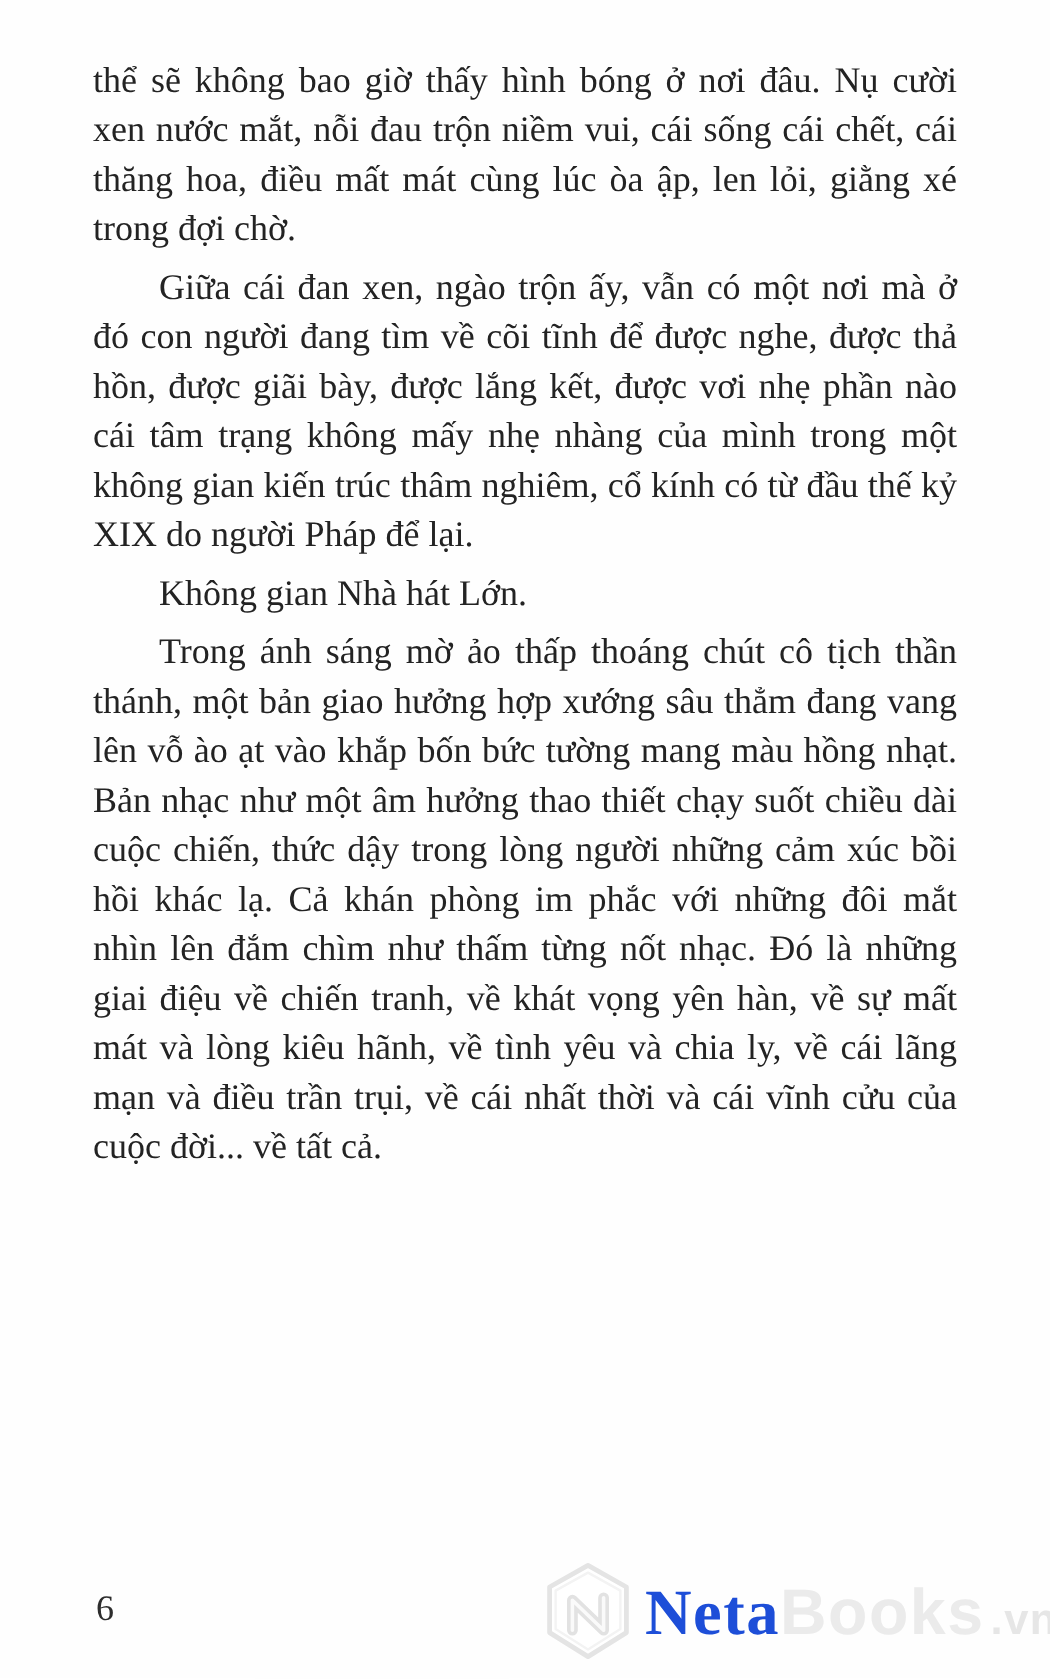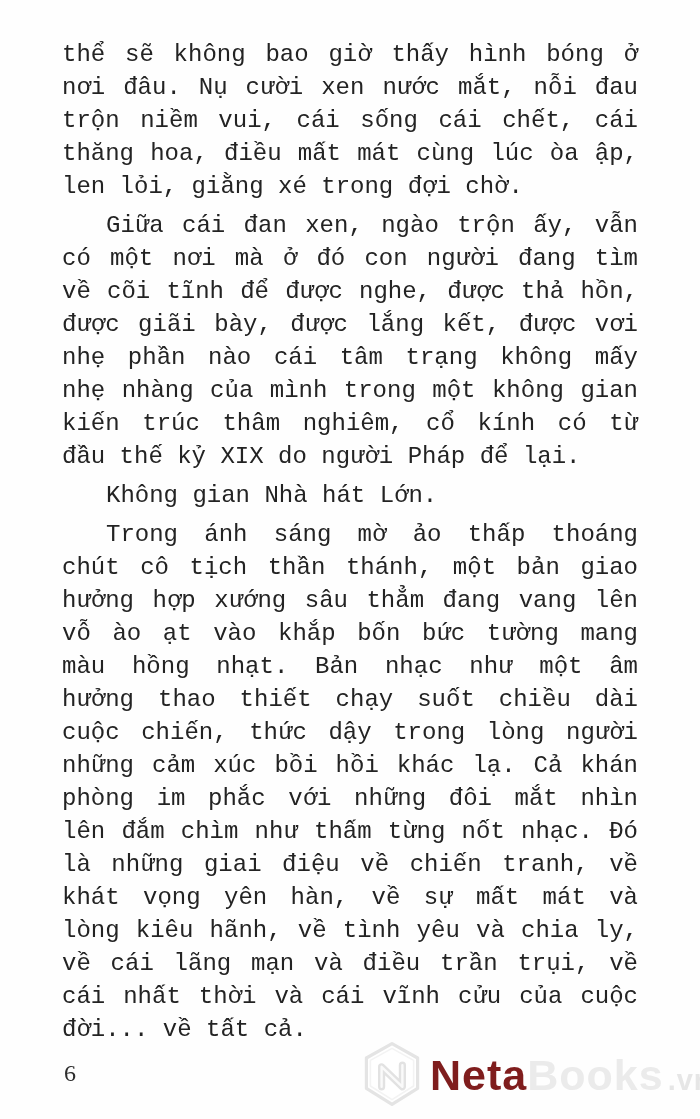--- a/index.html
+++ b/index.html
@@ -20,21 +20,20 @@
     left: 62px;
     top: 38px;
     width: 576px;
     color: #232323;
     font-size: 24px;
     line-height: 33px;
   }
   .para {
     margin: 0 0 6px 0;
     text-align: justify;
-    font-family: Liberation Mono, monospace;
   }
   .para.indent {
     text-indent: 44px;
   }
   .page-number {
     position: absolute;
     left: 64px;
     top: 1060px;
     font-size: 24px;
     color: #2d2d2d;
@@ -55,21 +54,21 @@
   }
   .wm-text {
     font-family: "Liberation Sans", sans-serif;
     font-weight: bold;
     font-size: 43px;
     letter-spacing: 1px;
     white-space: nowrap;
     line-height: 1;
     padding-top: 2px;
   }
-  .wm-neta  { color: #7f1d1d; }
+  .wm-neta  { color: #1d4ed8; font-family: Liberation Serif, serif; }
   .wm-books { color: #ebebeb; }
   .wm-vn {
     color: #e6e6e6;
     font-size: 29px;
     margin-left: 4px;
   }
 </style>
 </head>
 <body>
 

